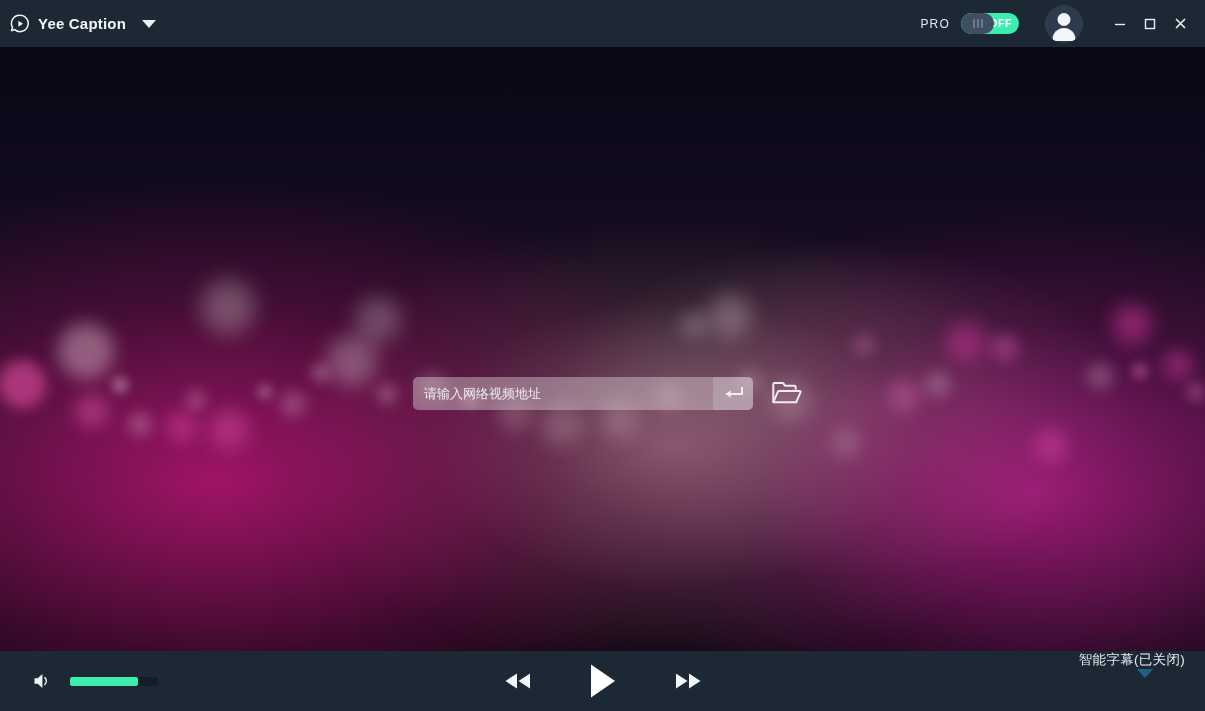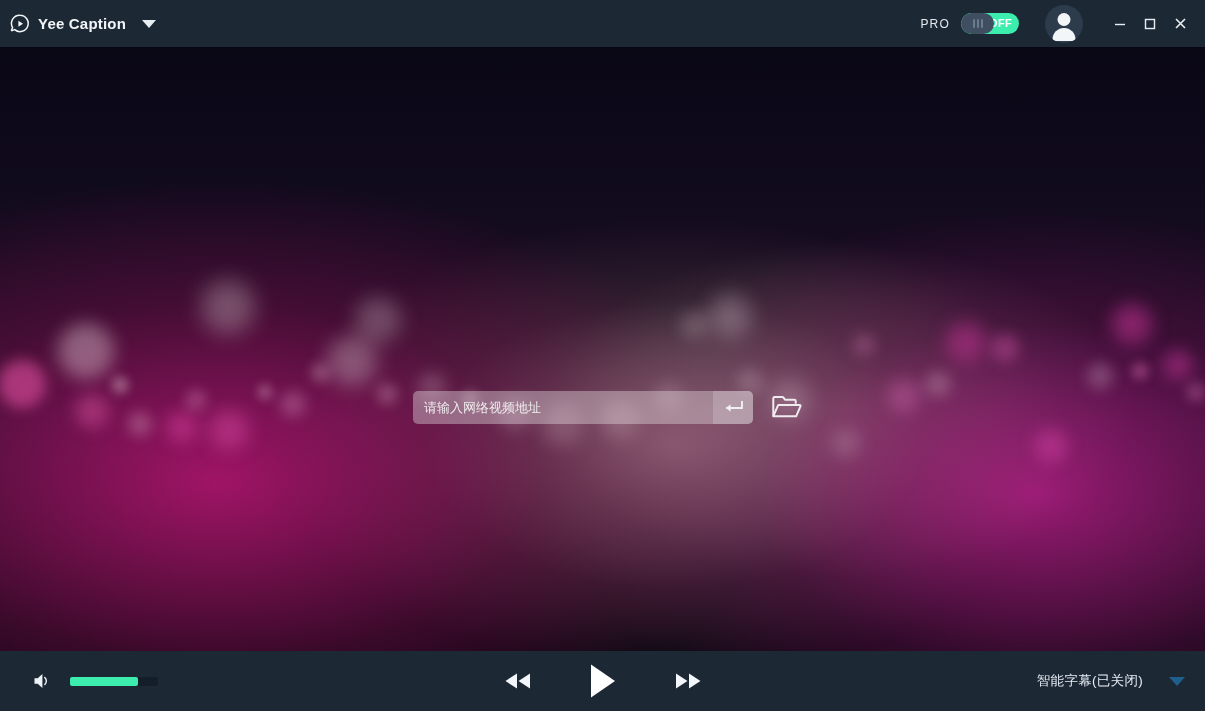--- a/index.html
+++ b/index.html
@@ -136,21 +136,21 @@
       radial-gradient(ellipse 520px 300px at 56% 66%, rgba(214,186,176,.55) 0%, rgba(120,88,90,.22) 48%, rgba(20,8,20,0) 76%),
       radial-gradient(ellipse 420px 240px at 70% 60%, rgba(190,160,155,.35) 0%, rgba(60,30,45,0) 70%),
       linear-gradient(180deg,#0a0715 0%, #100a1d 22%, #1c0d22 45%, #24102a 62%, #190b1d 82%, #0a0610 100%);
   }
 
   .bokeh { position:absolute; border-radius:50%; }
 
   
   .url-row {
     position:absolute; left:413px; top:330px;
-    display:flex; align-items:center;margin-top:14px;
+    display:flex; align-items:center;
   }
 
   .url-box {
     position:relative;
     width:340px; height:33px;
     border-radius:5px;
     background:rgba(225,215,220,.42);
     display:flex; align-items:center;
     cursor:text;
   }
@@ -217,20 +217,21 @@
     display:flex; align-items:center; justify-content:center;
     cursor:pointer;
   }
 
   .subtitle-ctl {
     position:absolute; right:0; top:0;
     height:60px;
     display:flex; align-items:center;
     padding-right:20px;
     cursor:pointer;
+    flex-direction:column;
   }
   .subtitle-text {
     color:#e4ebf2;
     font-size:13.5px;
     letter-spacing:.3px;
     white-space:nowrap;
   }
   .subtitle-caret {
     margin-left:26px;
     width:0; height:0;

